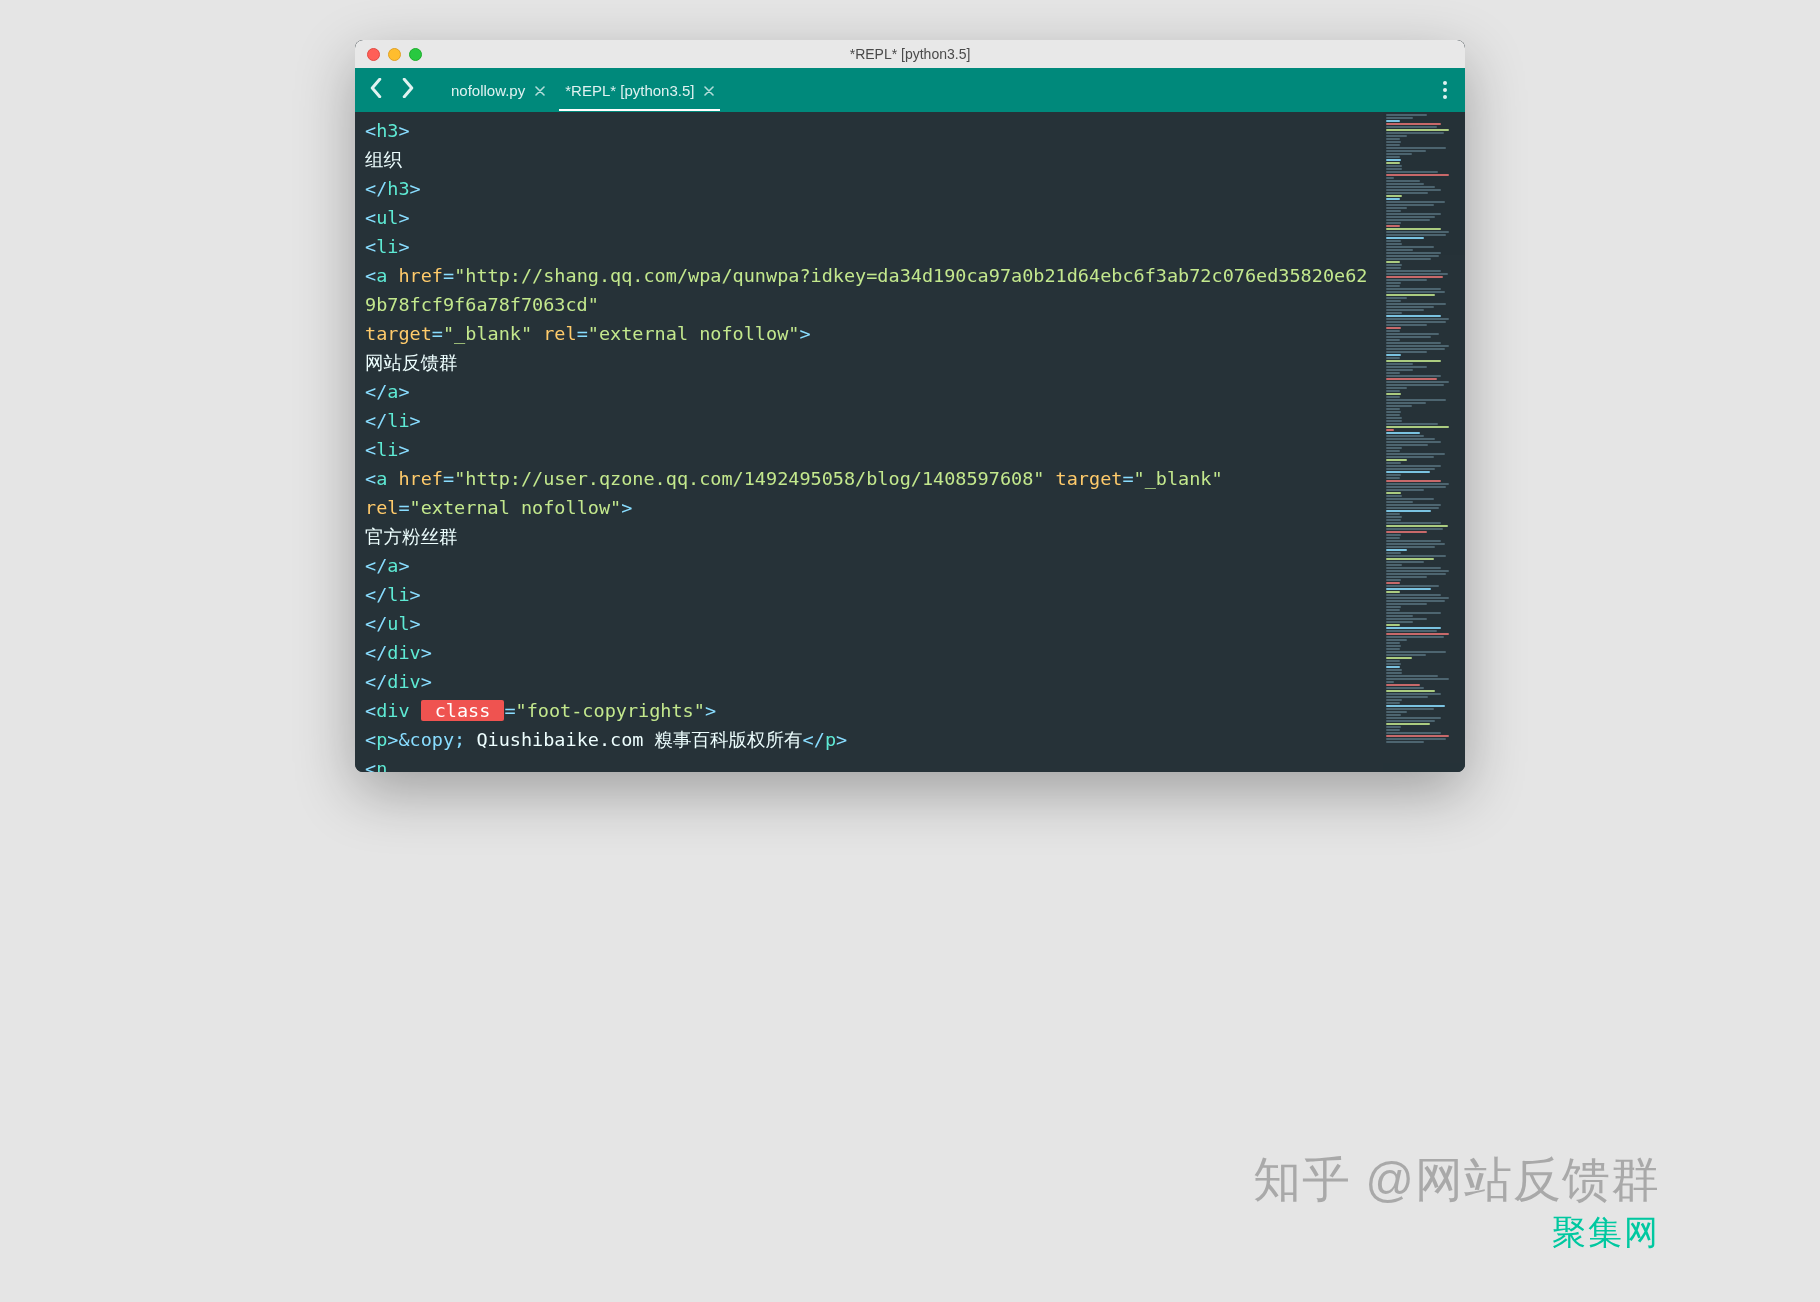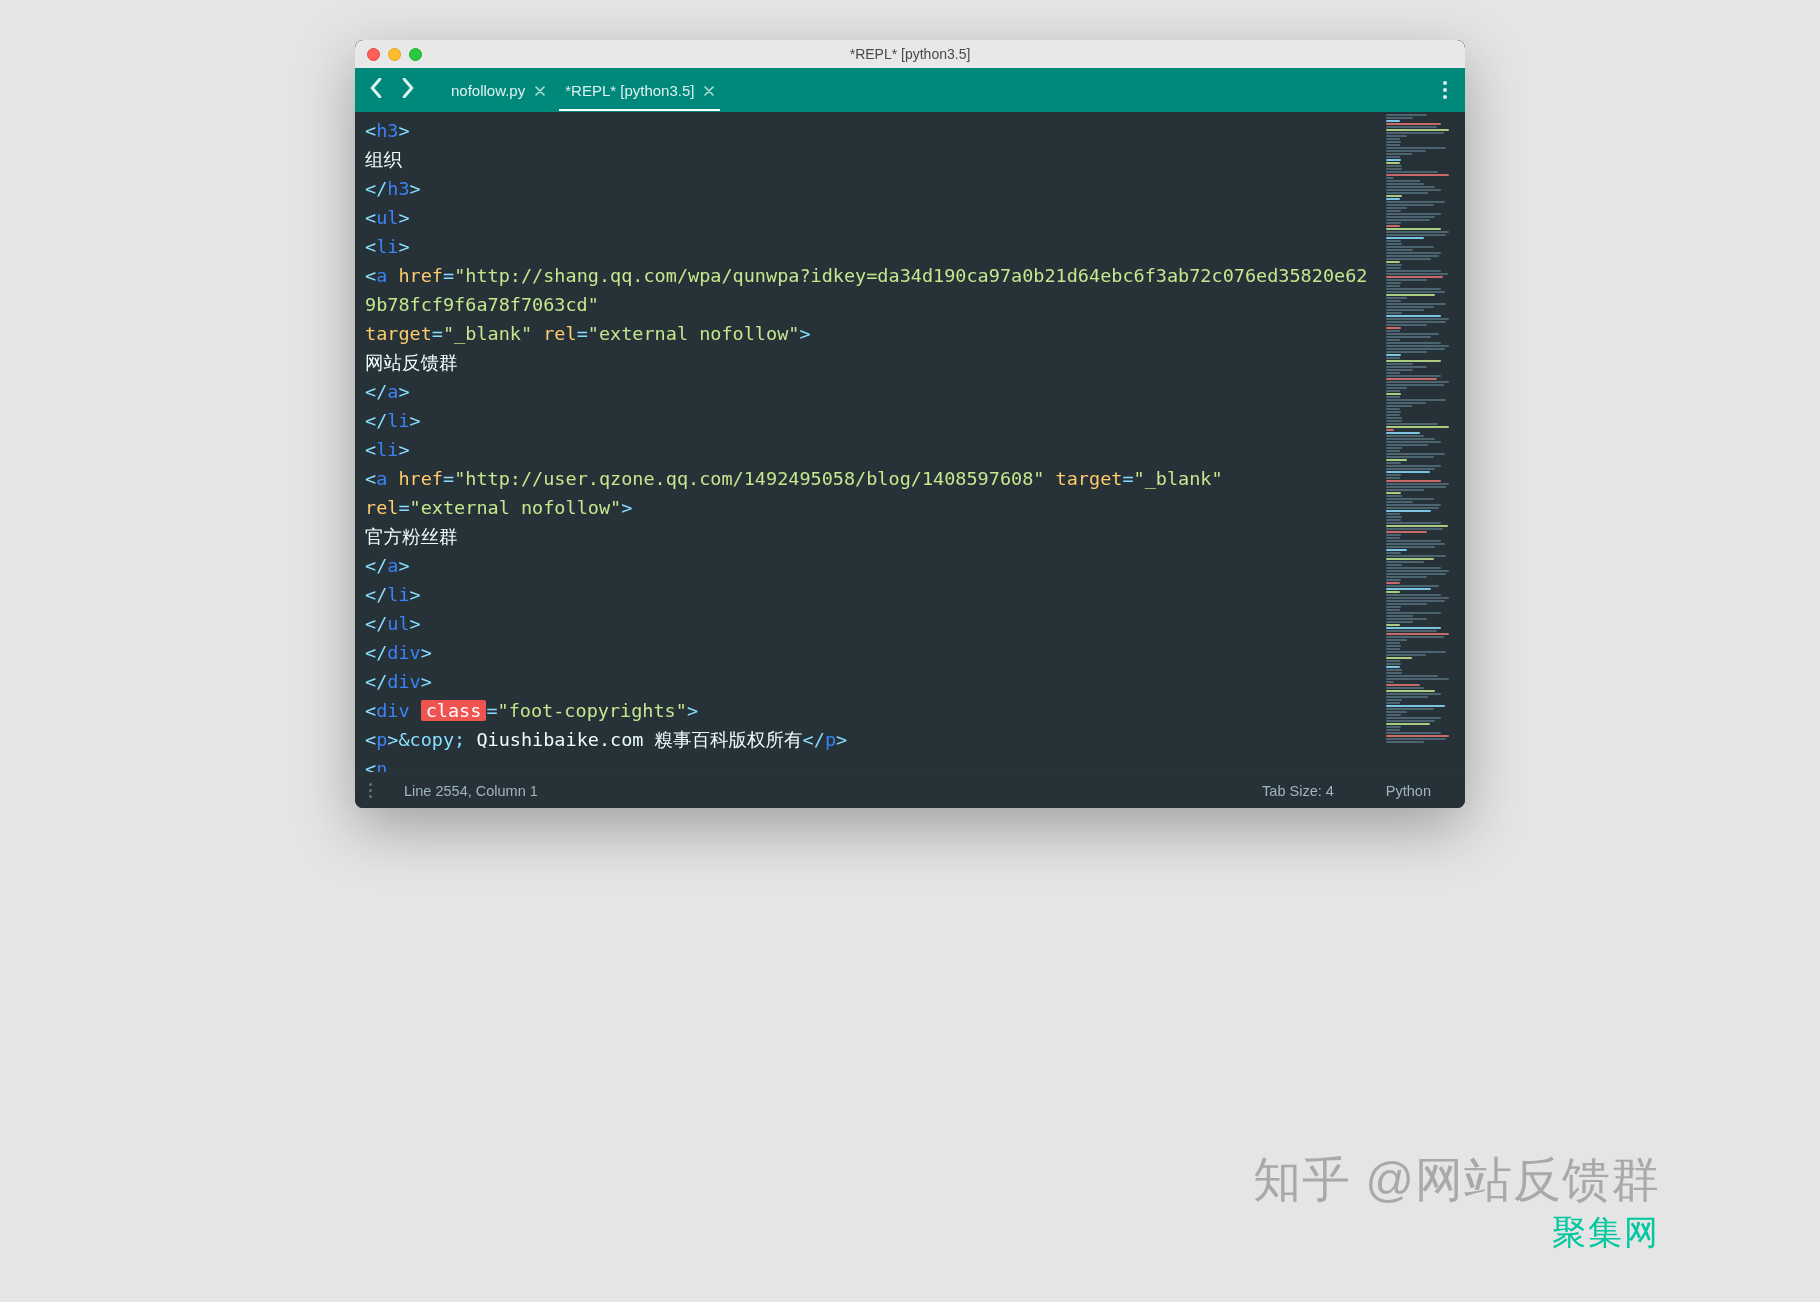--- a/index.html
+++ b/index.html
@@ -131,23 +131,23 @@
       display: flex;
       flex-direction: column;
       gap: 3px;
       margin-right: 32px;
       opacity: 0.5;
     }
     .statusbar .sk span { width: 3px; height: 3px; background: #9fb5bf; border-radius: 50%; }
     .statusbar .right { margin-left: auto; display: flex; gap: 52px; }
     
     .tag-bracket { color: #89ddff; }
-    .tag-name { color: #3b82f6; }
+    .tag-name { color: #5eead4; }
     .attr-name { color: #ffcb6b; }
-    .attr-name.hl { background: #ef5350; color: #fff; padding: 0 5px; border-radius: 2px; }
+    .attr-name.hl { background: #ef5350; color: #fff; padding: 0 14px; border-radius: 2px; }
     .attr-val { color: #c3e88d; }
     .entity { color: #89ddff; }
     .op { color: #89ddff; }
     .plain { color: #eeffff; }
 
     .watermark {
       position: fixed;
       bottom: 90px;
       right: 160px;
       font-size: 48px;
@@ -426,29 +426,17 @@
         <div class="mm-line" style="width: 58.5%; background: rgb(195, 232, 141);"></div>
         <div class="mm-line" style="width: 19.8%;"></div>
         <div class="mm-line" style="width: 18%;"></div>
         <div class="mm-line" style="width: 72%;"></div>
         <div class="mm-line" style="width: 82.8%; background: rgb(229, 115, 115);"></div>
         <div class="mm-line" style="width: 79.2%;"></div>
         <div class="mm-line" style="width: 49.5%;"></div>
       </div>
   </div>
 
-  <div class="statusbar">
-    <div class="sk">
-        <span></span>
-        <span></span>
-        <span></span>
-      </div>
-    <div>Line 2554, Column 1</div>
-    <div class="right">
-      <div>Tab Size: 4</div>
-      <div>Python</div>
-    </div>
-  </div>
 
 </div>
 
 <div class="watermark">知乎 @网站反馈群</div>
 <div class="watermark2">聚集网</div>
 
 </body></html>

